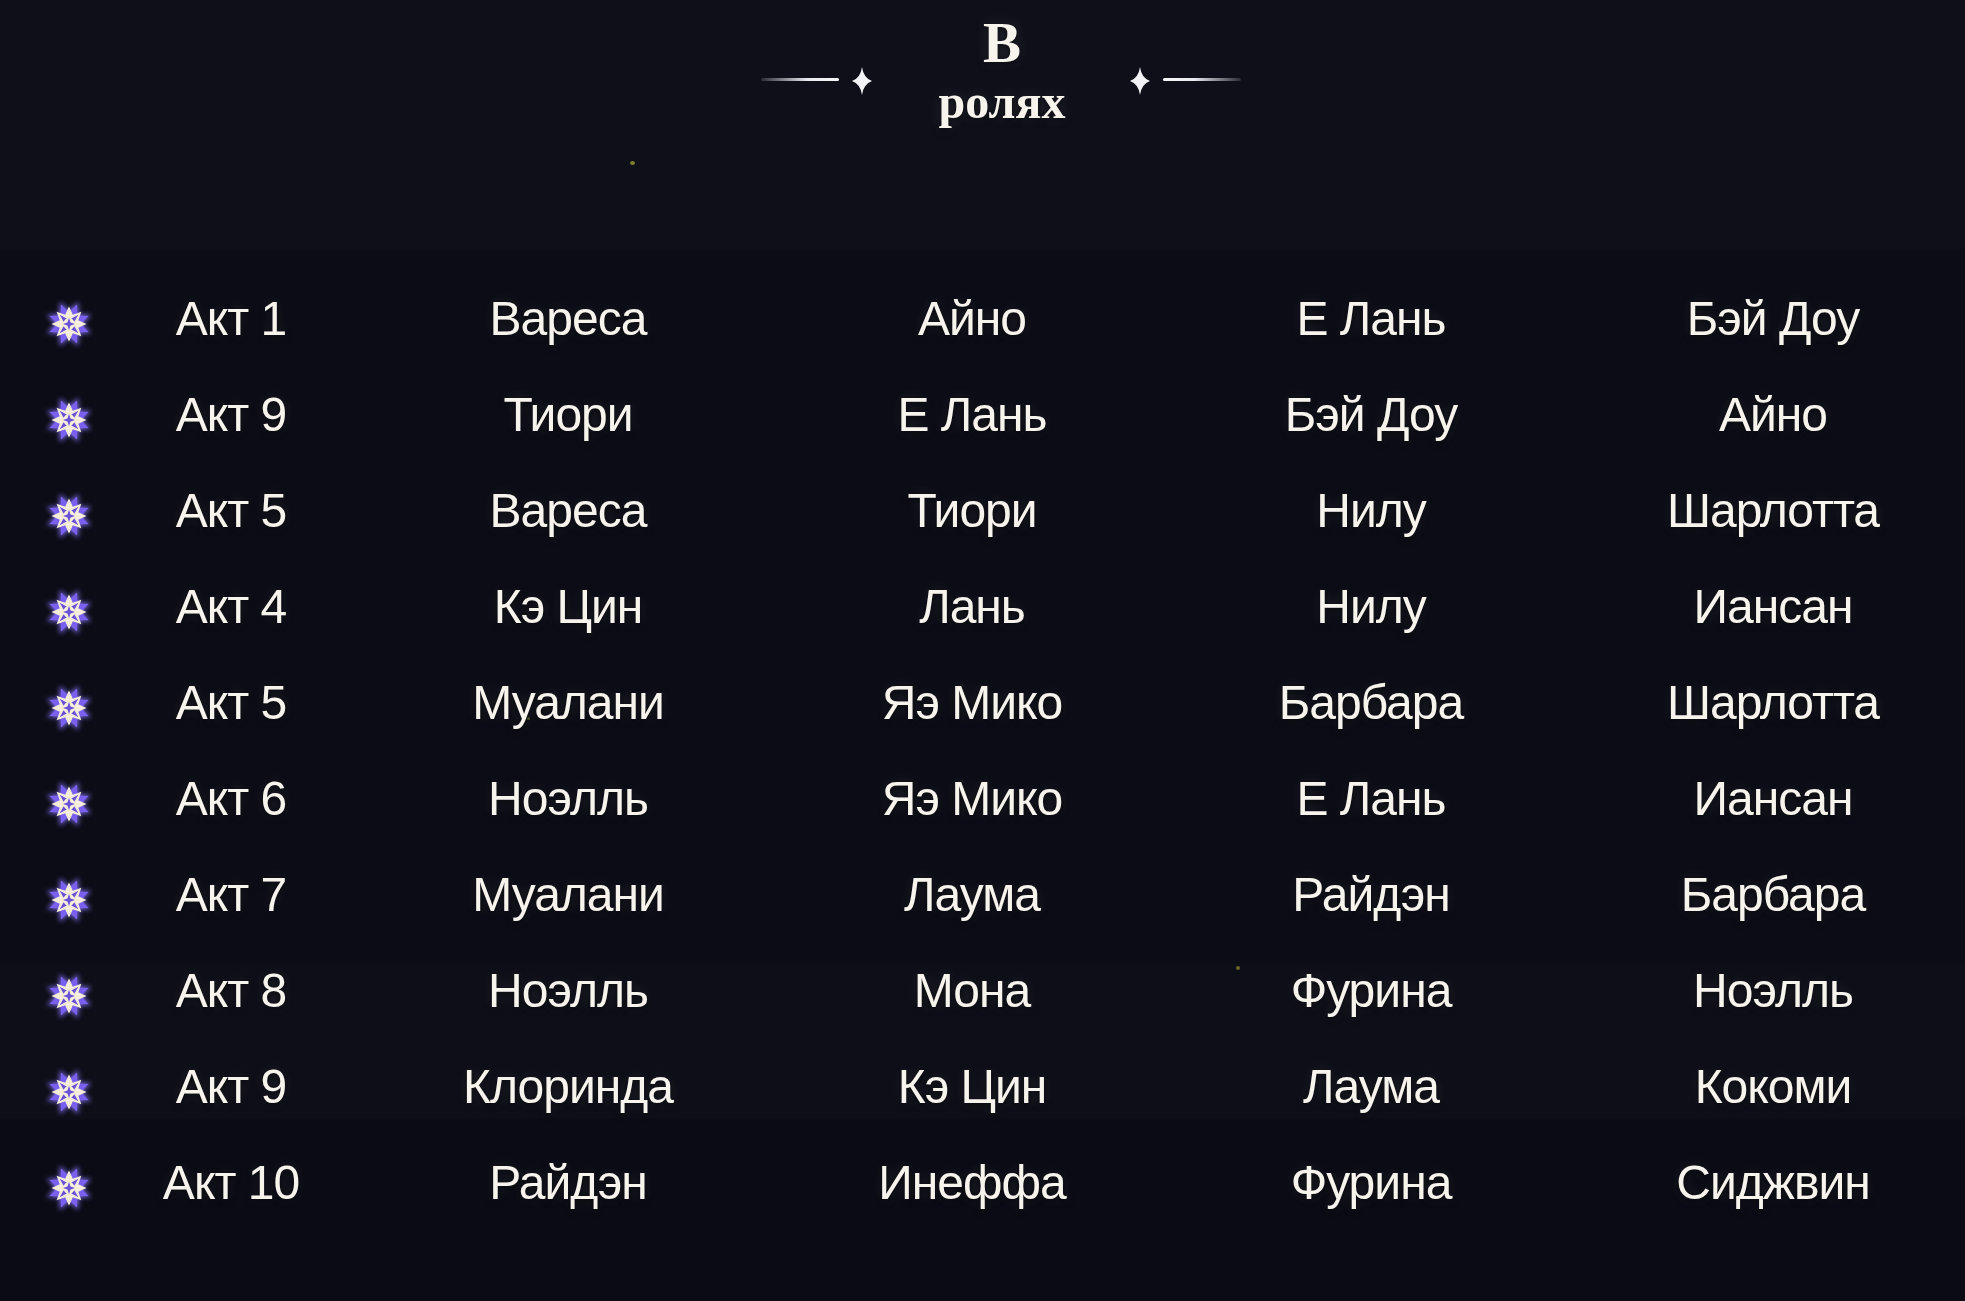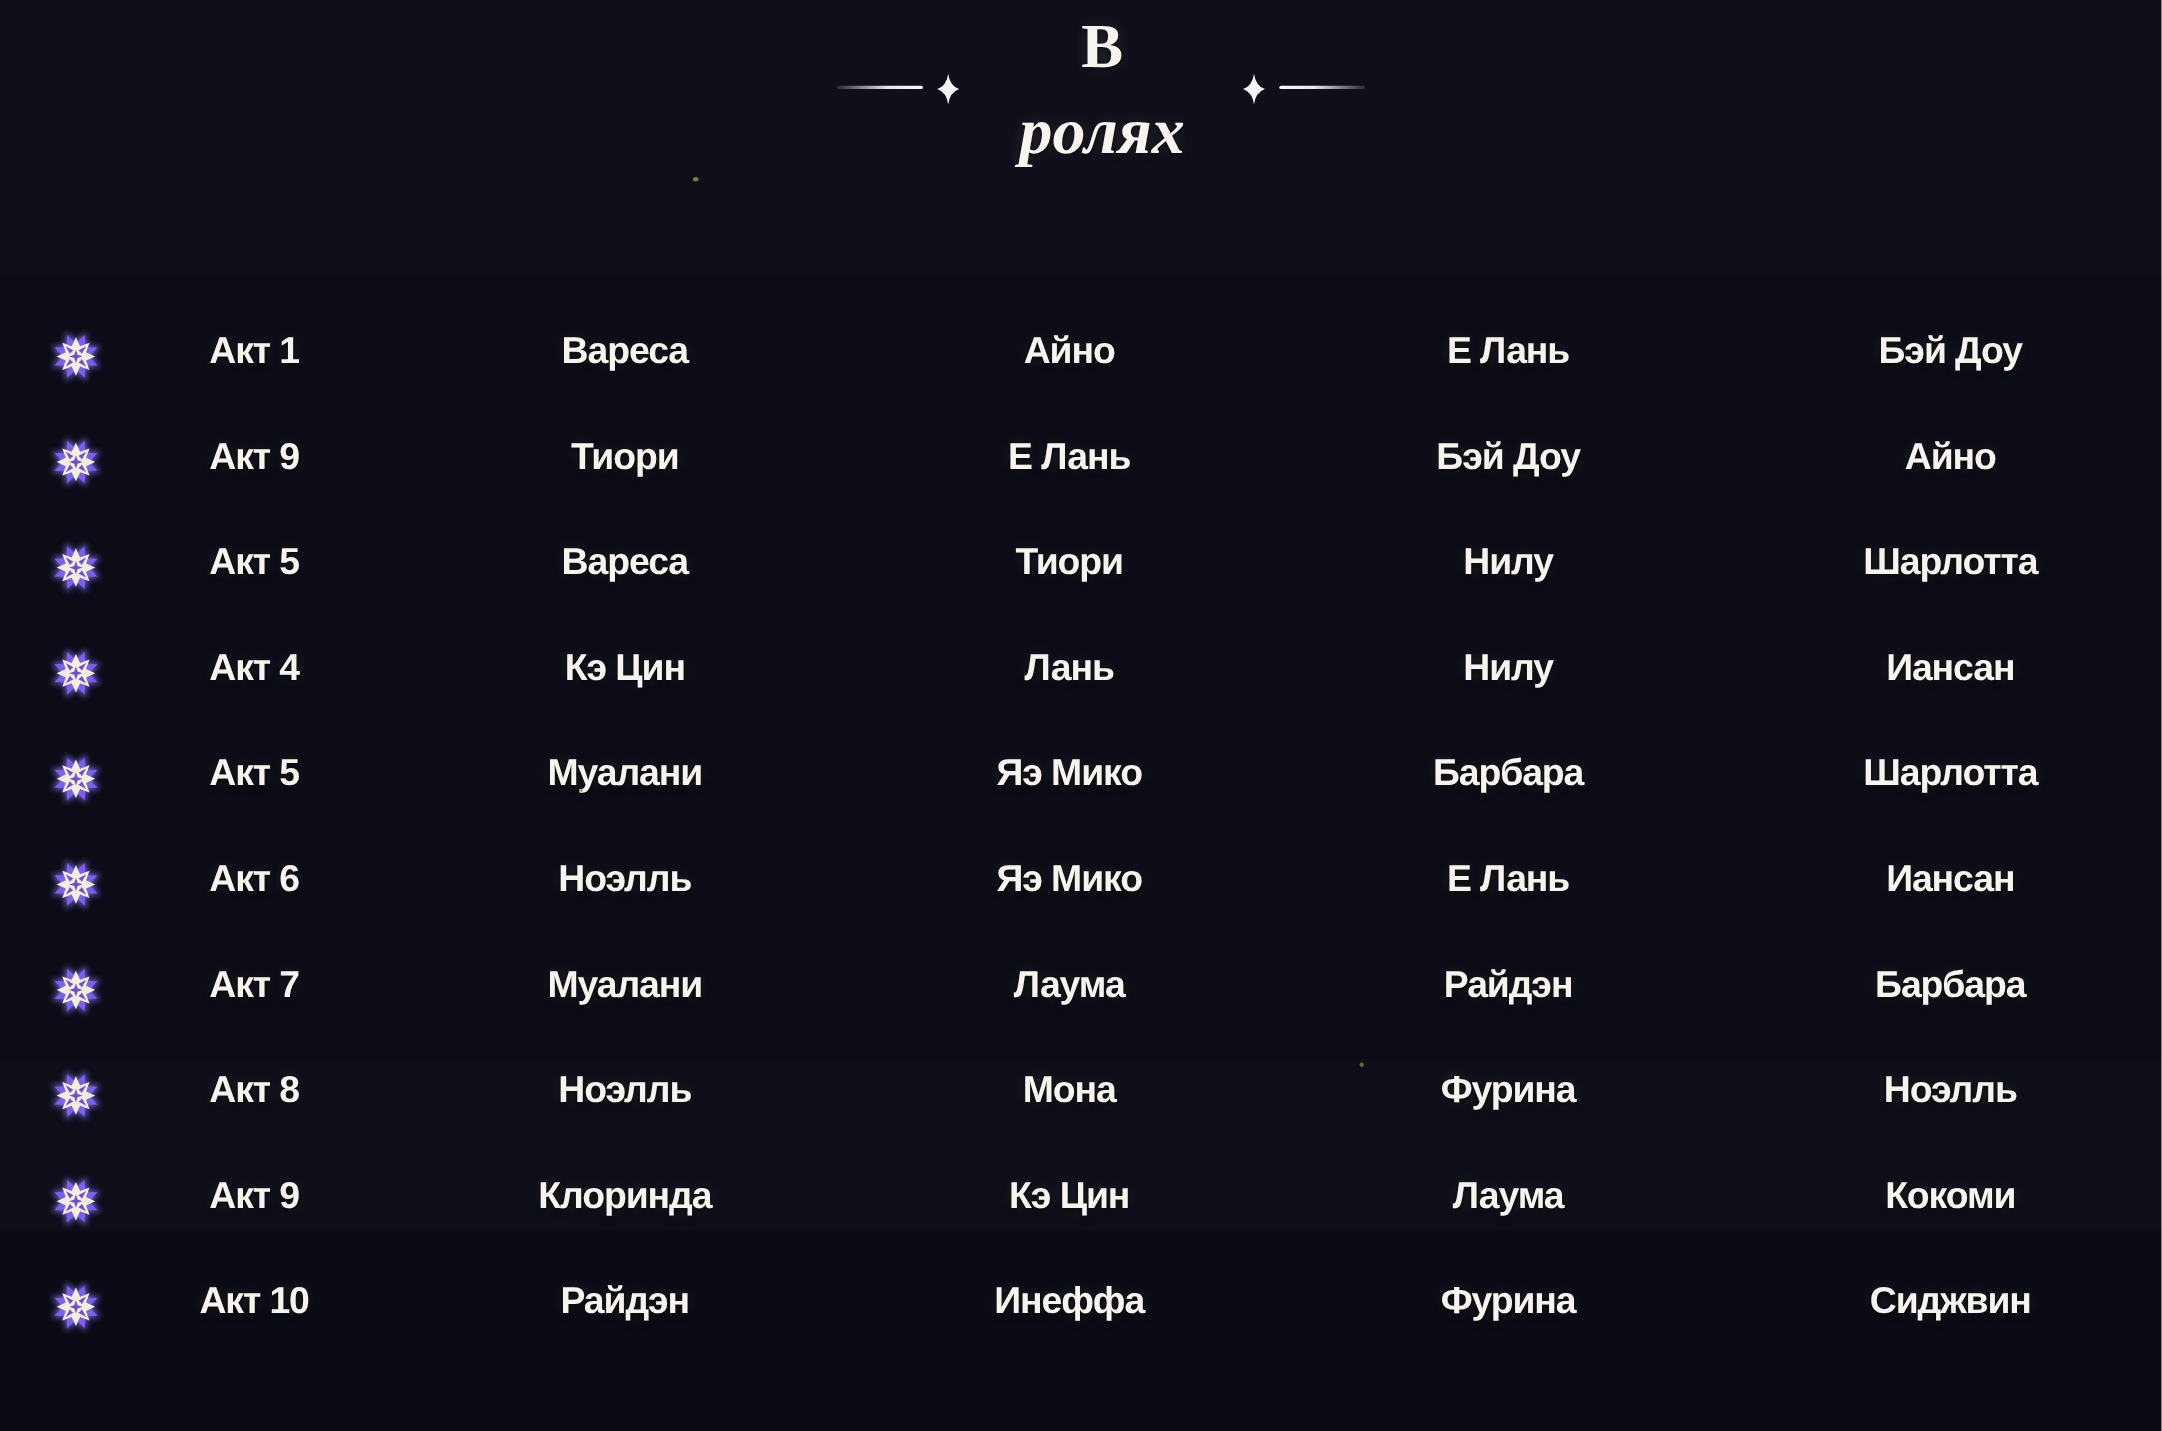--- a/index.html
+++ b/index.html
@@ -15,21 +15,21 @@
   .stage{position:absolute;inset:0;}
 
   
   .title-line{
     position:absolute;left:1002px;transform:translateX(-50%);
     color:#f7f4ee;font-family:"Liberation Serif", serif;font-weight:bold;
     white-space:nowrap;
     text-shadow:0 2px 6px rgba(0,0,0,.65), 0 0 14px rgba(255,255,255,.14);
   }
   .t1{top:14px;font-size:57px;line-height:57px;}
-  .t2{top:87px;font-size:60px;line-height:64px;font-style:italic;}
+  .t2{top:70px;font-size:48px;line-height:64px;}
 
   .deco-line{
     position:absolute;top:78px;height:3px;width:78px;border-radius:2px;
   }
   .deco-line.left{
     left:761px;
     background:linear-gradient(to right, rgba(238,238,244,.12), #e9e9f0 60%, #f6f6fa);
   }
   .deco-line.right{
     left:1163px;
@@ -37,22 +37,22 @@
   }
   .deco-star{position:absolute;top:66px;width:22px;height:30px;}
   .deco-star.left{left:851px;}
   .deco-star.right{left:1129px;}
 
   
   .cast{position:absolute;top:271px;left:0;width:1965px;}
   .row{position:relative;height:96px;}
   .cell{
     position:absolute;top:50%;transform:translate(-50%,-50%);
-    white-space:nowrap;color:#f7f4ee;font-weight:bold;
-    font-size:34px;letter-spacing:-1px;line-height:1;
+    white-space:nowrap;color:#f7f4ee;font-weight:normal;
+    font-size:48px;letter-spacing:-1px;line-height:1;
     text-shadow:0 2px 6px rgba(0,0,0,.7), 0 0 12px rgba(255,255,255,.13);
   }
   .cell.icon-cell{left:69px;top:calc(50% + 5px);width:50px;height:50px;}
   .cell.act{left:231px;}
   .cell.n0{left:568px;}
   .cell.n1{left:972px;}
   .cell.n2{left:1371px;}
   .cell.n3{left:1773px;}
 
   

